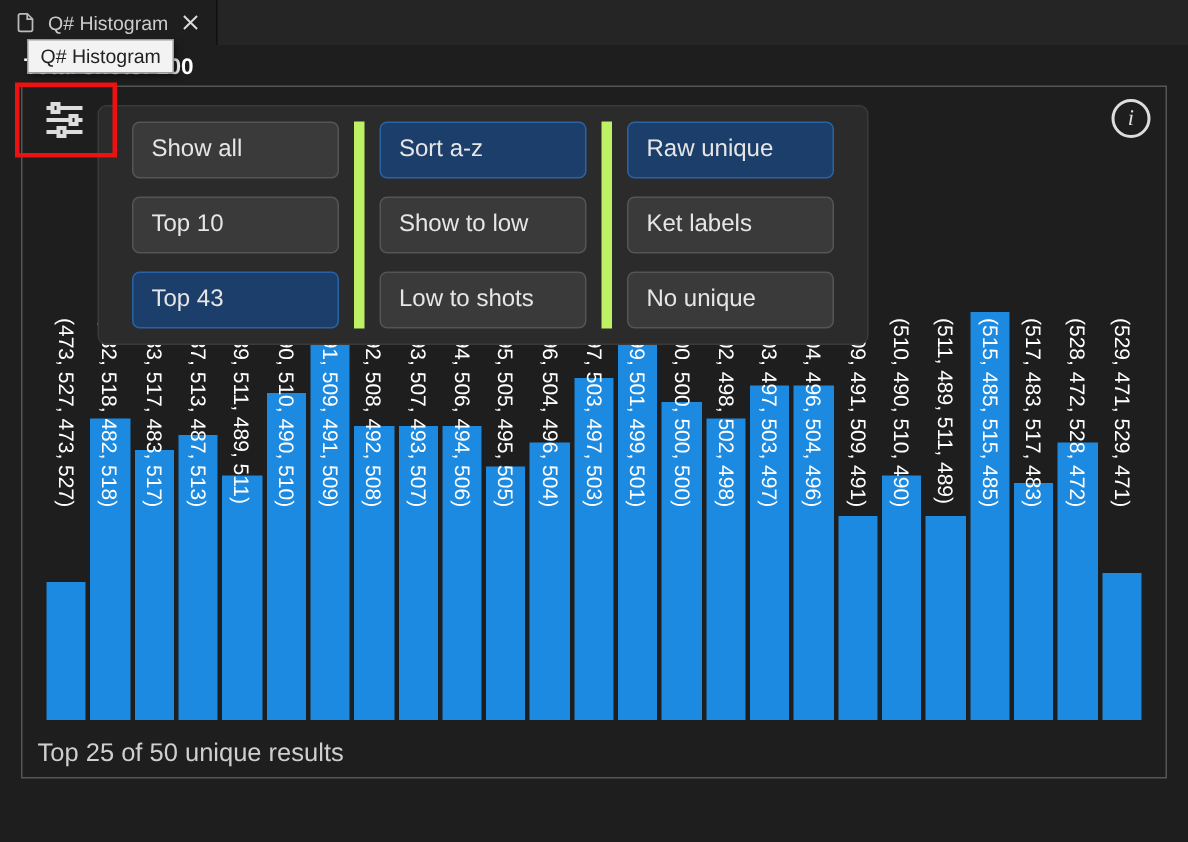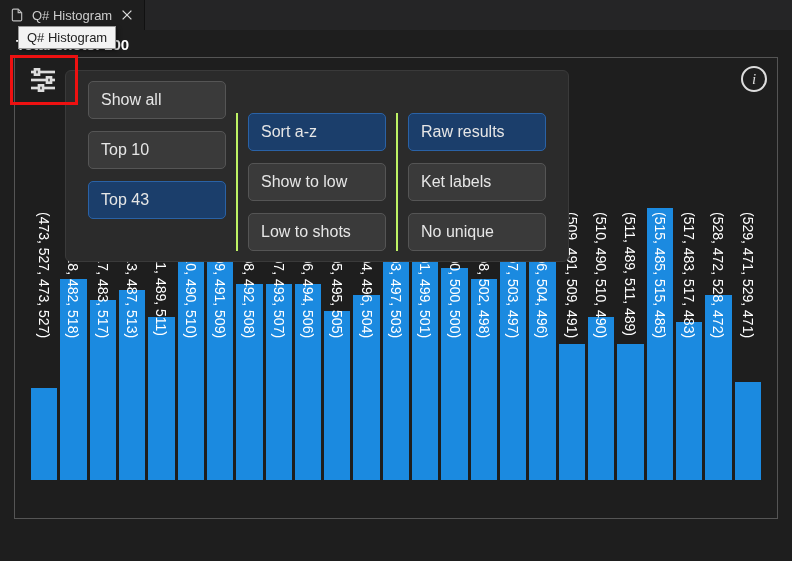--- a/index.html
+++ b/index.html
@@ -92,21 +92,21 @@
     border-radius: 6px;
     padding: 10px 12px;
     display: flex;
     gap: 0;
     z-index: 30;
   }
   .filter-col {
     display: flex; flex-direction: column; gap: 12px;
     padding: 0 10px;
   }
-  .filter-col + .filter-col { border-left: 2px solid #bef264; margin-top: 32px; }
+  .filter-col + .filter-col { border-left: 7px solid #bef264; }
   .opt-btn {
     width: 138px;
     height: 38px;
     background: #3a3a3a;
     border: 1px solid #555;
     border-radius: 5px;
     color: #e6e6e6;
     font-size: 16px;
     display: flex; align-items: center;
     padding-left: 12px;
@@ -217,21 +217,21 @@
         </div>
         <div class="opt-btn">
           <span>Show to low</span>
         </div>
         <div class="opt-btn">
           <span>Low to shots</span>
         </div>
       </div>
     <div class="filter-col" id="col-label">
         <div class="opt-btn selected">
-          <span>Raw results</span>
+          <span>Raw unique</span>
         </div>
         <div class="opt-btn">
           <span>Ket labels</span>
         </div>
         <div class="opt-btn">
           <span>No unique</span>
         </div>
       </div>
   </div>
 
@@ -331,13 +331,14 @@
       <div class="bar-wrap">
         <div class="bar" style="height: 68%;"></div>
         <span class="bar-label">(528, 472, 528, 472)</span>
       </div>
       <div class="bar-wrap">
         <div class="bar" style="height: 36%;"></div>
         <span class="bar-label">(529, 471, 529, 471)</span>
       </div>
     </div>
 
+  <div class="footer">Top 25 of 50 unique results</div>
 </div>
 
 </body></html>

